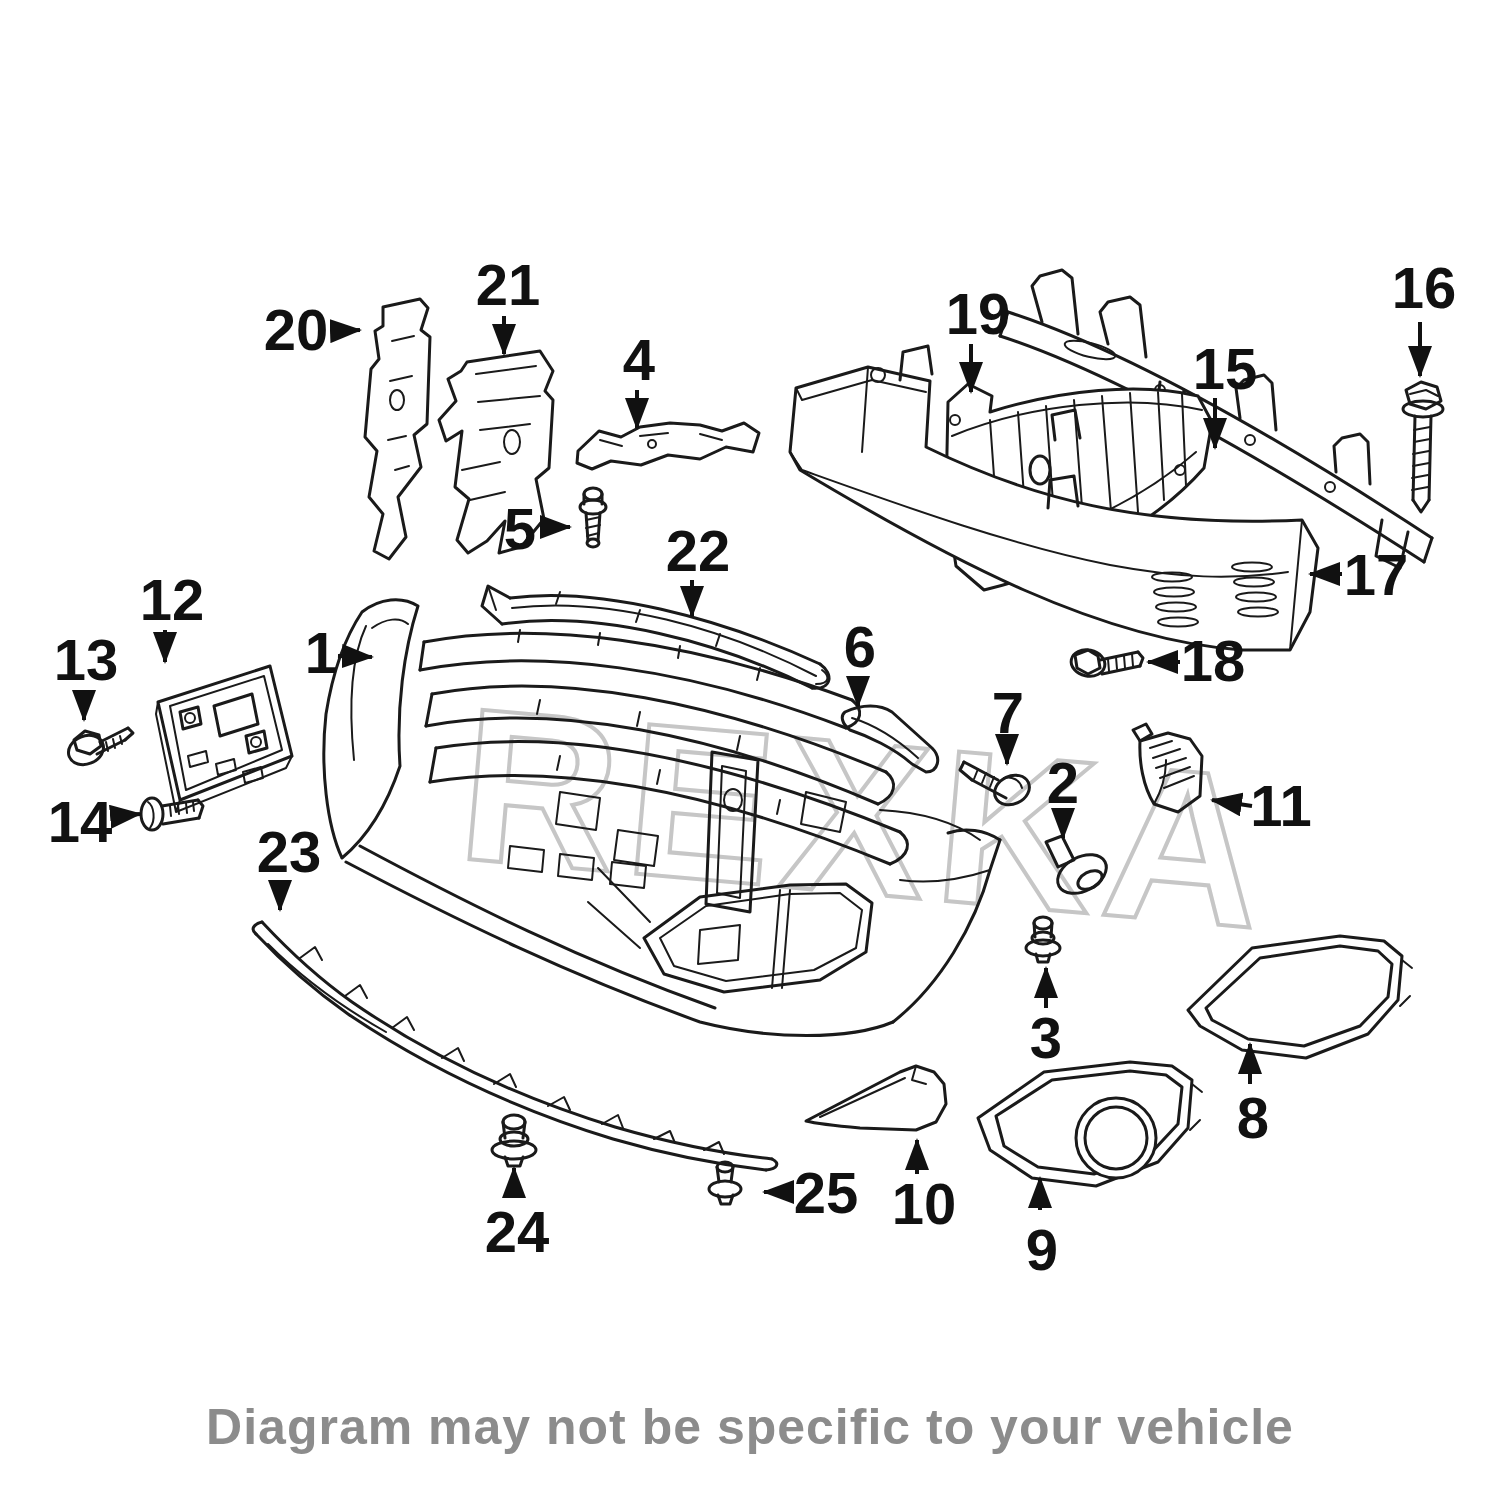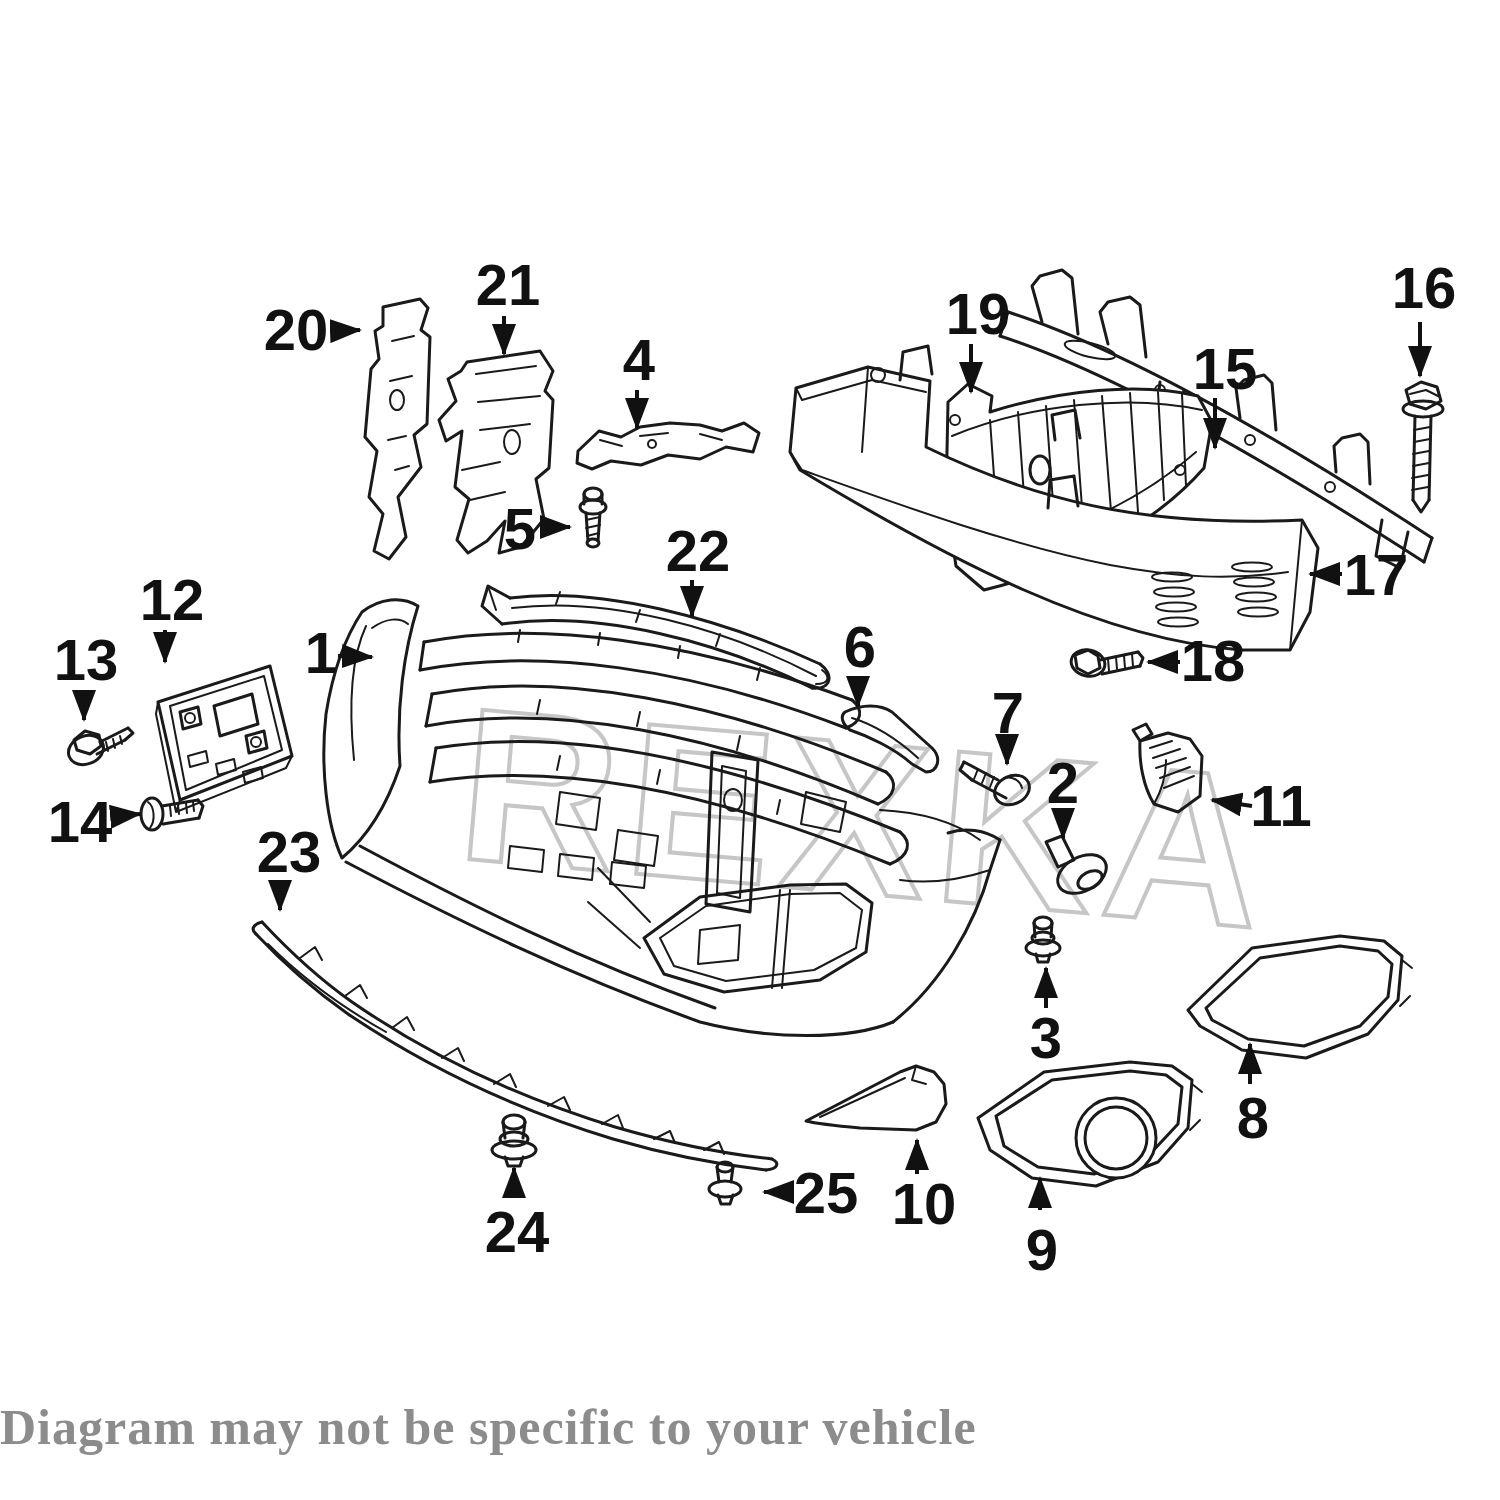--- a/index.html
+++ b/index.html
@@ -8,22 +8,22 @@
   .canvas svg{position:absolute;left:0;top:0;}
   .art path,.art line,.art ellipse,.art circle,.art rect{
       stroke:#1a1a1a;stroke-width:3;fill:none;stroke-linecap:round;stroke-linejoin:round;}
   .art .thin{stroke-width:2;}
   .art .wfill{fill:#ffffff;}
   .callouts line{stroke:#111;stroke-width:4;}
   .callouts text{font-family:"Liberation Sans", sans-serif;font-size:58px;font-weight:700;
       fill:#111;text-anchor:middle;}
   .wm{font-family:"Liberation Sans", sans-serif;font-weight:700;font-size:218px;letter-spacing:10px;
       fill:#ffffff;stroke:#c6c6c6;stroke-width:4;}
-  .caption{position:absolute;left:0;right:0;top:1398px;
-      font-size:50px;font-weight:700;color:#8c8c8c;letter-spacing:1px;font-family:Liberation Serif, serif;}
+  .caption{position:absolute;left:0;right:0;top:1398px;text-align:center;
+      font-size:50px;font-weight:700;color:#8c8c8c;letter-spacing:1px;}
 </style>
 </head>
 <body>
 
 <div class="canvas">
 <svg viewBox="0 0 1500 1500" width="1500" height="1500">
   <defs>
     <marker id="ah" markerUnits="userSpaceOnUse" markerWidth="34" markerHeight="24" refX="30" refY="12" orient="auto">
       <path d="M0,0 L32,12 L0,24 Z" fill="#111"></path>
     </marker>

